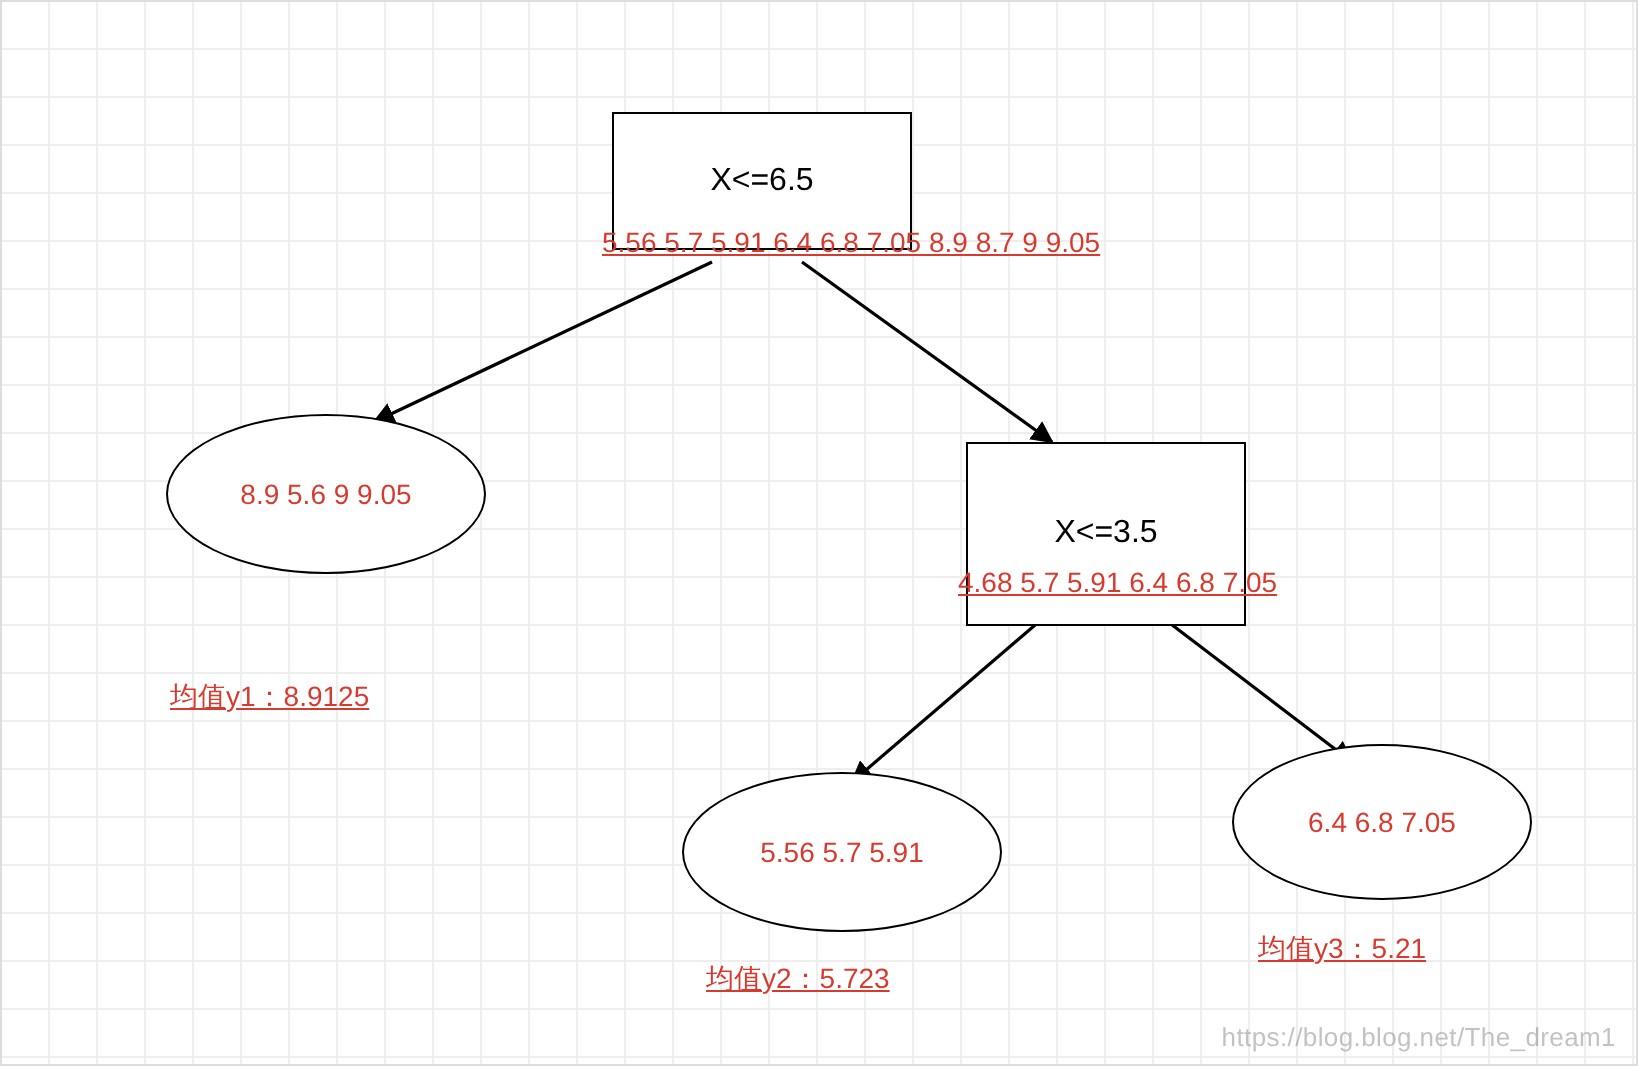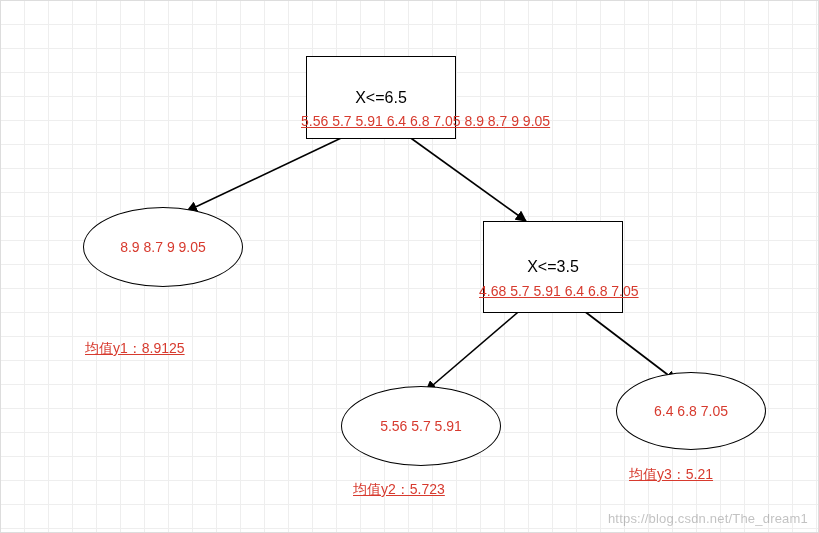--- a/index.html
+++ b/index.html
@@ -73,38 +73,38 @@
     <marker id="arrow" viewBox="0 0 10 10" refX="9" refY="5" markerWidth="7" markerHeight="7" orient="auto-start-reverse">
       <path d="M 0 0 L 10 5 L 0 10 z" fill="#000"></path>
     </marker>
   </defs>
   <line x1="355" y1="130" x2="186" y2="210" stroke="#000" stroke-width="1.6" marker-end="url(#arrow)"></line>
   <line x1="400" y1="130" x2="525" y2="220" stroke="#000" stroke-width="1.6" marker-end="url(#arrow)"></line>
   <line x1="530" y1="300" x2="425" y2="390" stroke="#000" stroke-width="1.6" marker-end="url(#arrow)"></line>
   <line x1="570" y1="300" x2="675" y2="380" stroke="#000" stroke-width="1.6" marker-end="url(#arrow)"></line>
 </svg>
 
-<div class="node-rect" style="left:305px; top:55px; width:150px; height:83px;">
+<div class="node-rect" style="left:305px; top:55px; width:150px; height:69px;">
   <span>X&lt;=6.5</span>
 </div>
 <div class="redtext-abs" style="left:300px; top:112px;">5.56  5.7  5.91  6.4  6.8  7.05  8.9  8.7  9  9.05</div>
 
 <div class="node-ellipse" style="left:82px; top:206px; width:160px; height:80px;">
-  <span class="redtext">8.9  8.7  9  9.05</span>
+  <span class="redtext">8.9  5.6  9  9.05</span>
 </div>
 <div class="redtext-abs" style="left:84px; top:299px;margin-top:40px;">均值y1：8.9125</div>
 
 <div class="node-rect" style="left:482px; top:220px; width:140px; height:92px;">
   <span>X&lt;=3.5</span>
 </div>
 <div class="redtext-abs" style="left:478px; top:282px;">4.68  5.7  5.91  6.4  6.8  7.05</div>
 
 <div class="node-ellipse" style="left:340px; top:385px; width:160px; height:80px;">
   <span class="redtext">5.56  5.7  5.91</span>
 </div>
 <div class="redtext-abs" style="left:352px; top:480px;">均值y2：5.723</div>
 
 <div class="node-ellipse" style="left:615px; top:371px; width:150px; height:78px;">
   <span class="redtext">6.4  6.8  7.05</span>
 </div>
 <div class="redtext-abs" style="left:628px; top:465px;">均值y3：5.21</div>
 
-<div class="watermark">https://blog.csdn.net/The_dream1</div>
+<div class="watermark">https://blog.blog.net/The_dream1</div>
 
 </body></html>

